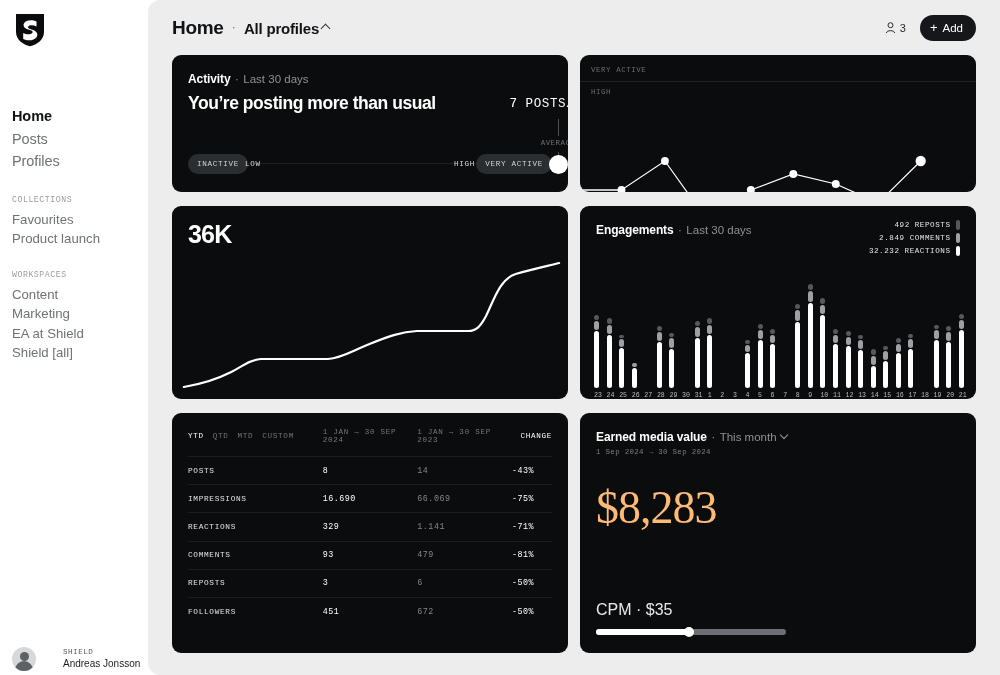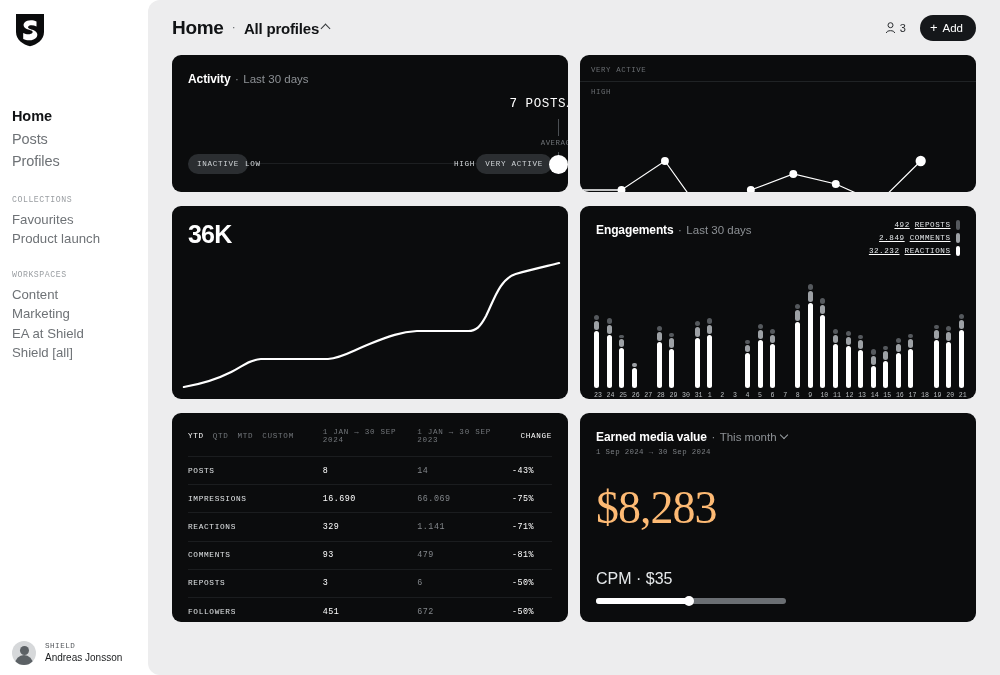--- a/index.html
+++ b/index.html
@@ -31,22 +31,22 @@
 
   .nav-section-title {
     font-family: "Liberation Mono", monospace;
     font-size: 8.2px; letter-spacing: 0.55px;
     color: #9a9ea2; text-transform: uppercase;
     margin: 22px 0 6px 0;
   }
   .nav-sub { font-size: 13.2px; line-height: 19.3px; color:#6e7276; cursor:pointer; }
 
   .user-box {
-    position: absolute; left: 12px; bottom: 10px;
-    display: flex; align-items: center; gap: 9px;
+    position: absolute; left: 12px; bottom: 4px;
+    display: flex; align-items: center; gap: 27px;
   }
   .avatar {
     width: 24px; height: 24px; border-radius: 50%;
     background: #d6d8da; overflow: hidden; position: relative;
     flex: 0 0 24px;
   }
   .avatar .head {
     position:absolute; width:9px; height:9px; border-radius:50%;
     background:#5c6165; left:7.5px; top:5px;
   }
@@ -97,21 +97,21 @@
   .grid {
     display:grid; grid-template-columns: 1fr 1fr;
     gap: 12px; padding-bottom: 14px;
   }
   .card {
     background:#0b0c0d; border-radius:9px; position:relative;
     overflow:hidden; color:#fff;
   }
   .row1 .card { height: 137px; }
   .row2 .card { height: 193px; }
-  .row3 .card { height: 209px; }
+  .row3 .card { height: 240px; }
 
   .card-title {
     font-size:12px; font-weight:700; color:#ffffff; letter-spacing:-0.1px;
   }
   .card-sub { font-size:11.5px; color:#8d9195; font-weight:400; }
   .card-hdr { padding:14px 16px 0 16px; display:flex; align-items:flex-start; justify-content:space-between;}
   .chev-dn {
     display:inline-block; width:6px; height:6px; margin-left:4px;
     border-right:1.3px solid #9aa0a4; border-bottom:1.3px solid #9aa0a4;
     transform: rotate(45deg); position:relative; top:-3px;
@@ -171,21 +171,21 @@
     font-size:7.4px; color:#6a6e72; letter-spacing:0.6px;
   }
   .hline { position:absolute; left:0; right:0; height:1px; background:#202325; }
 
   
   .big-num {
     font-size:25px; font-weight:700; letter-spacing:-0.8px; color:#fff;
   }
 
   
-  .eng-legend { text-align:center;text-decoration:underline; }
+  .eng-legend { text-align:center; }
   .leg-row {
     display:flex; align-items:center; justify-content:flex-end; gap:5px;
     font-family:"Liberation Mono", monospace; font-size:7.6px;
     color:#e3e6e8; letter-spacing:0.55px; margin-bottom:3px;
   }
   .leg-swatch { width:4.5px; height:10px; border-radius:2px; display:block;}
 
   
   .bars {
     position:absolute; left:14px; right:12px; top:72px; height:110px;
@@ -324,20 +324,21 @@
     <div class="grid row1">
 
       <section class="card">
         <div class="card-hdr">
           <div>
             <span class="card-title">Activity</span>
             <span class="card-sub">·</span>
             <span class="card-sub">Last 30 days</span>
           </div>
         </div>
+        <div class="act-headline">You’re posting more than usual</div>
 
         <div class="gauge-wrap">
           <div class="gauge-value">7 POSTS/WEEK</div>
           <div class="gauge-stem-top"></div>
           <div class="gauge-avg">AVERAGE</div>
           <div class="gauge-stem-bot"></div>
 
           <div class="track">
             <div class="track-line"></div>
             <div class="pill left">INACTIVE</div>

